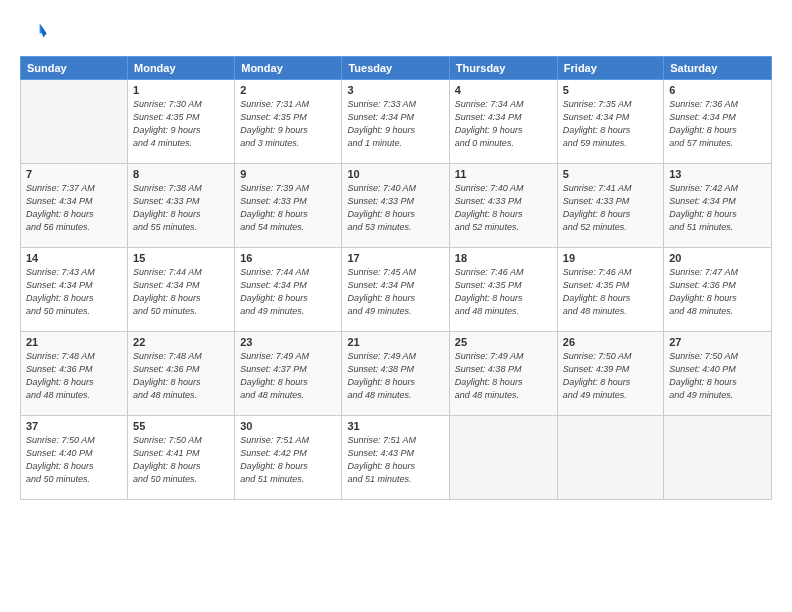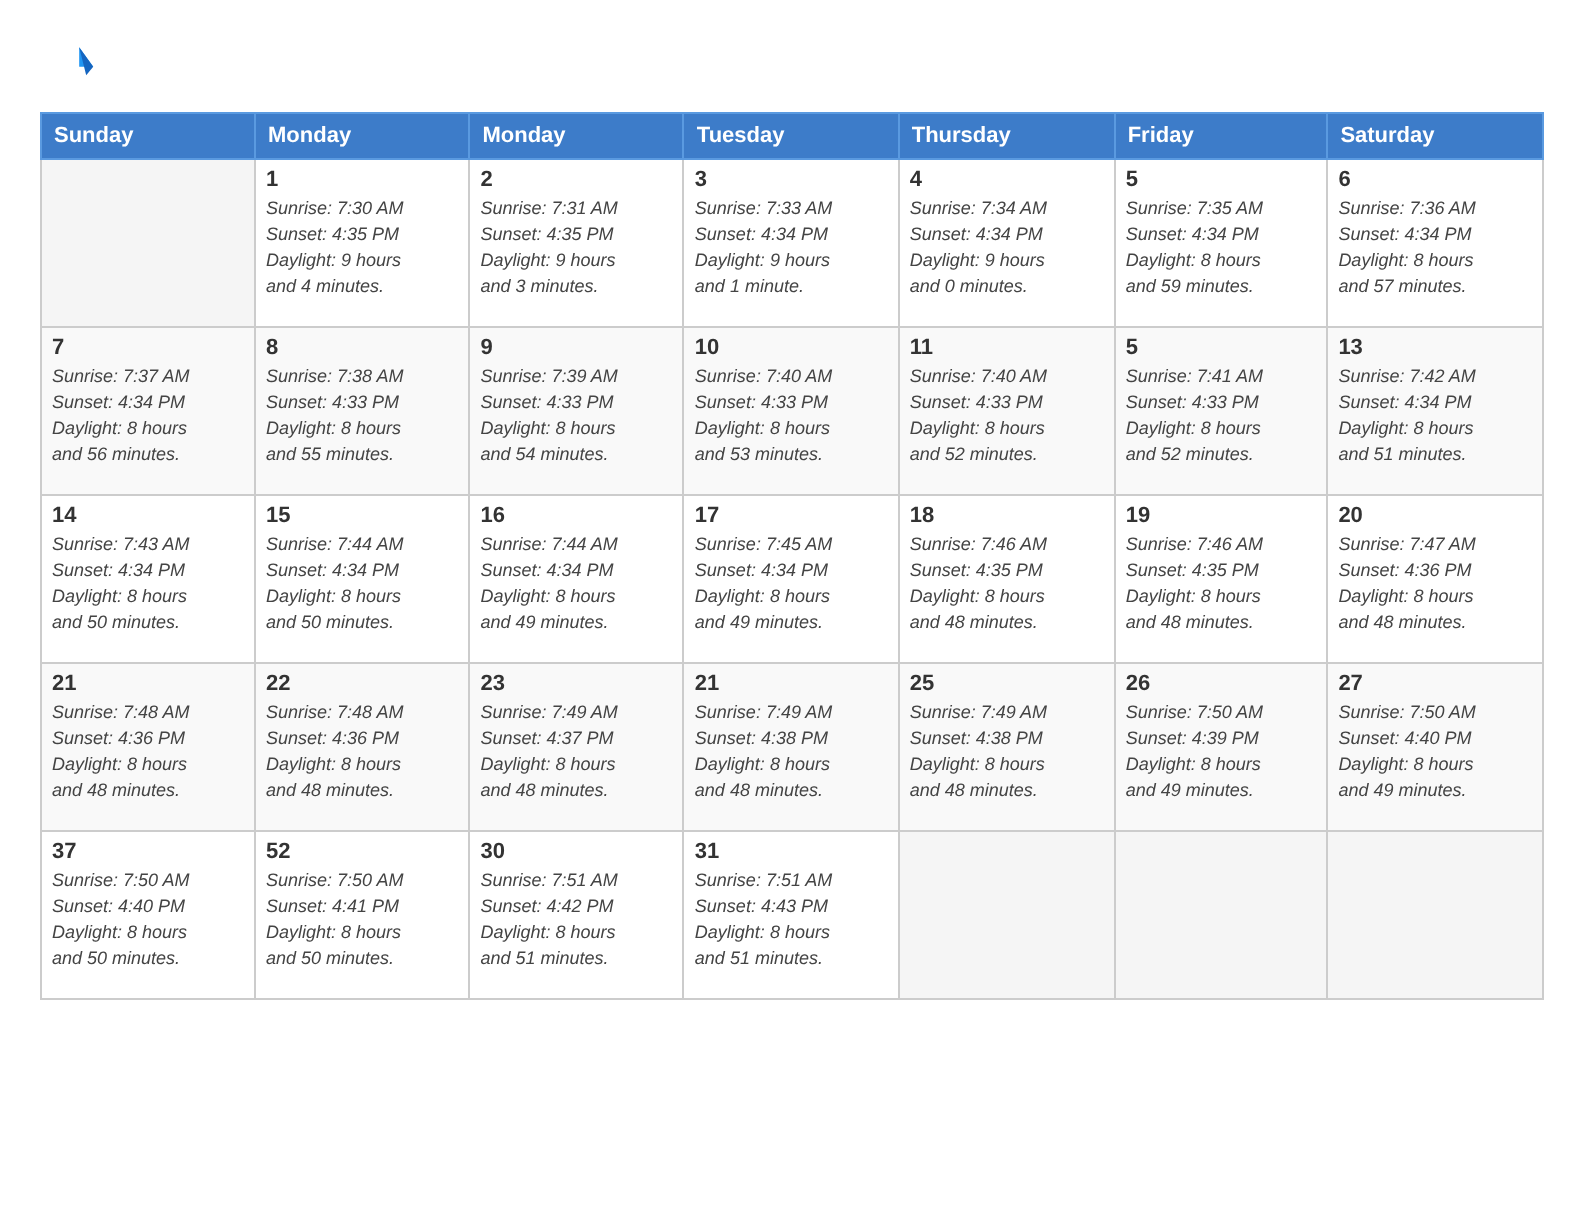--- a/index.html
+++ b/index.html
@@ -246,21 +246,21 @@
             <span class="day-num">27</span>
             <div class="day-info">Sunrise: 7:50 AM<br>Sunset: 4:40 PM<br>Daylight: 8 hours<br>and 49 minutes.</div>
           </td>
         </tr>
         <tr>
           <td>
             <span class="day-num">37</span>
             <div class="day-info">Sunrise: 7:50 AM<br>Sunset: 4:40 PM<br>Daylight: 8 hours<br>and 50 minutes.</div>
           </td>
           <td>
-            <span class="day-num">52</span>
+            <span class="day-num">55</span>
             <div class="day-info">Sunrise: 7:50 AM<br>Sunset: 4:41 PM<br>Daylight: 8 hours<br>and 50 minutes.</div>
           </td>
           <td>
             <span class="day-num">30</span>
             <div class="day-info">Sunrise: 7:51 AM<br>Sunset: 4:42 PM<br>Daylight: 8 hours<br>and 51 minutes.</div>
           </td>
           <td>
             <span class="day-num">31</span>
             <div class="day-info">Sunrise: 7:51 AM<br>Sunset: 4:43 PM<br>Daylight: 8 hours<br>and 51 minutes.</div>
           </td>

